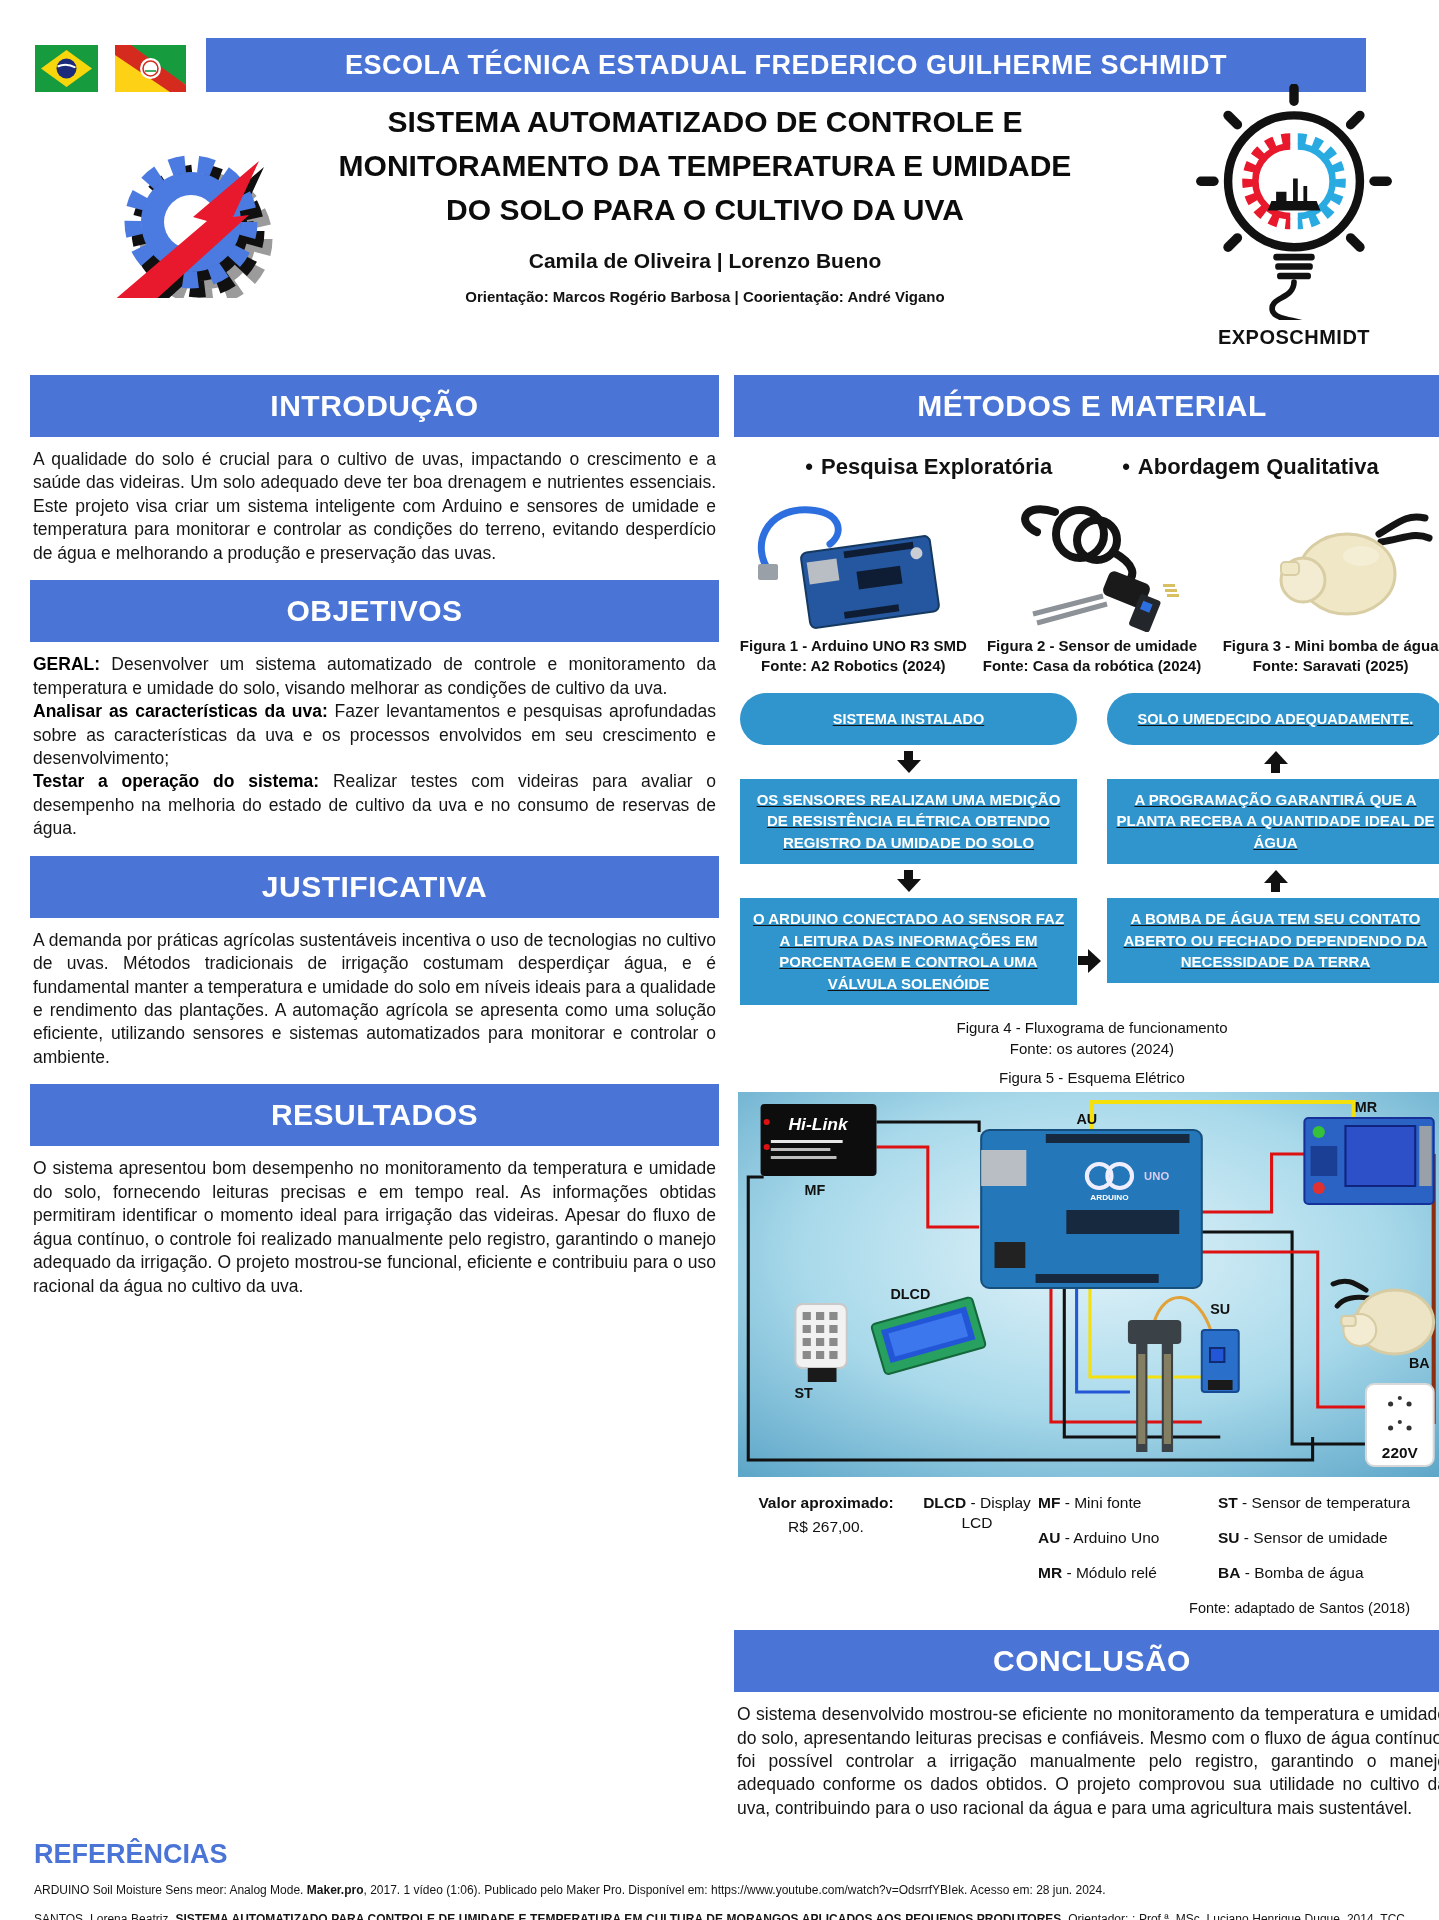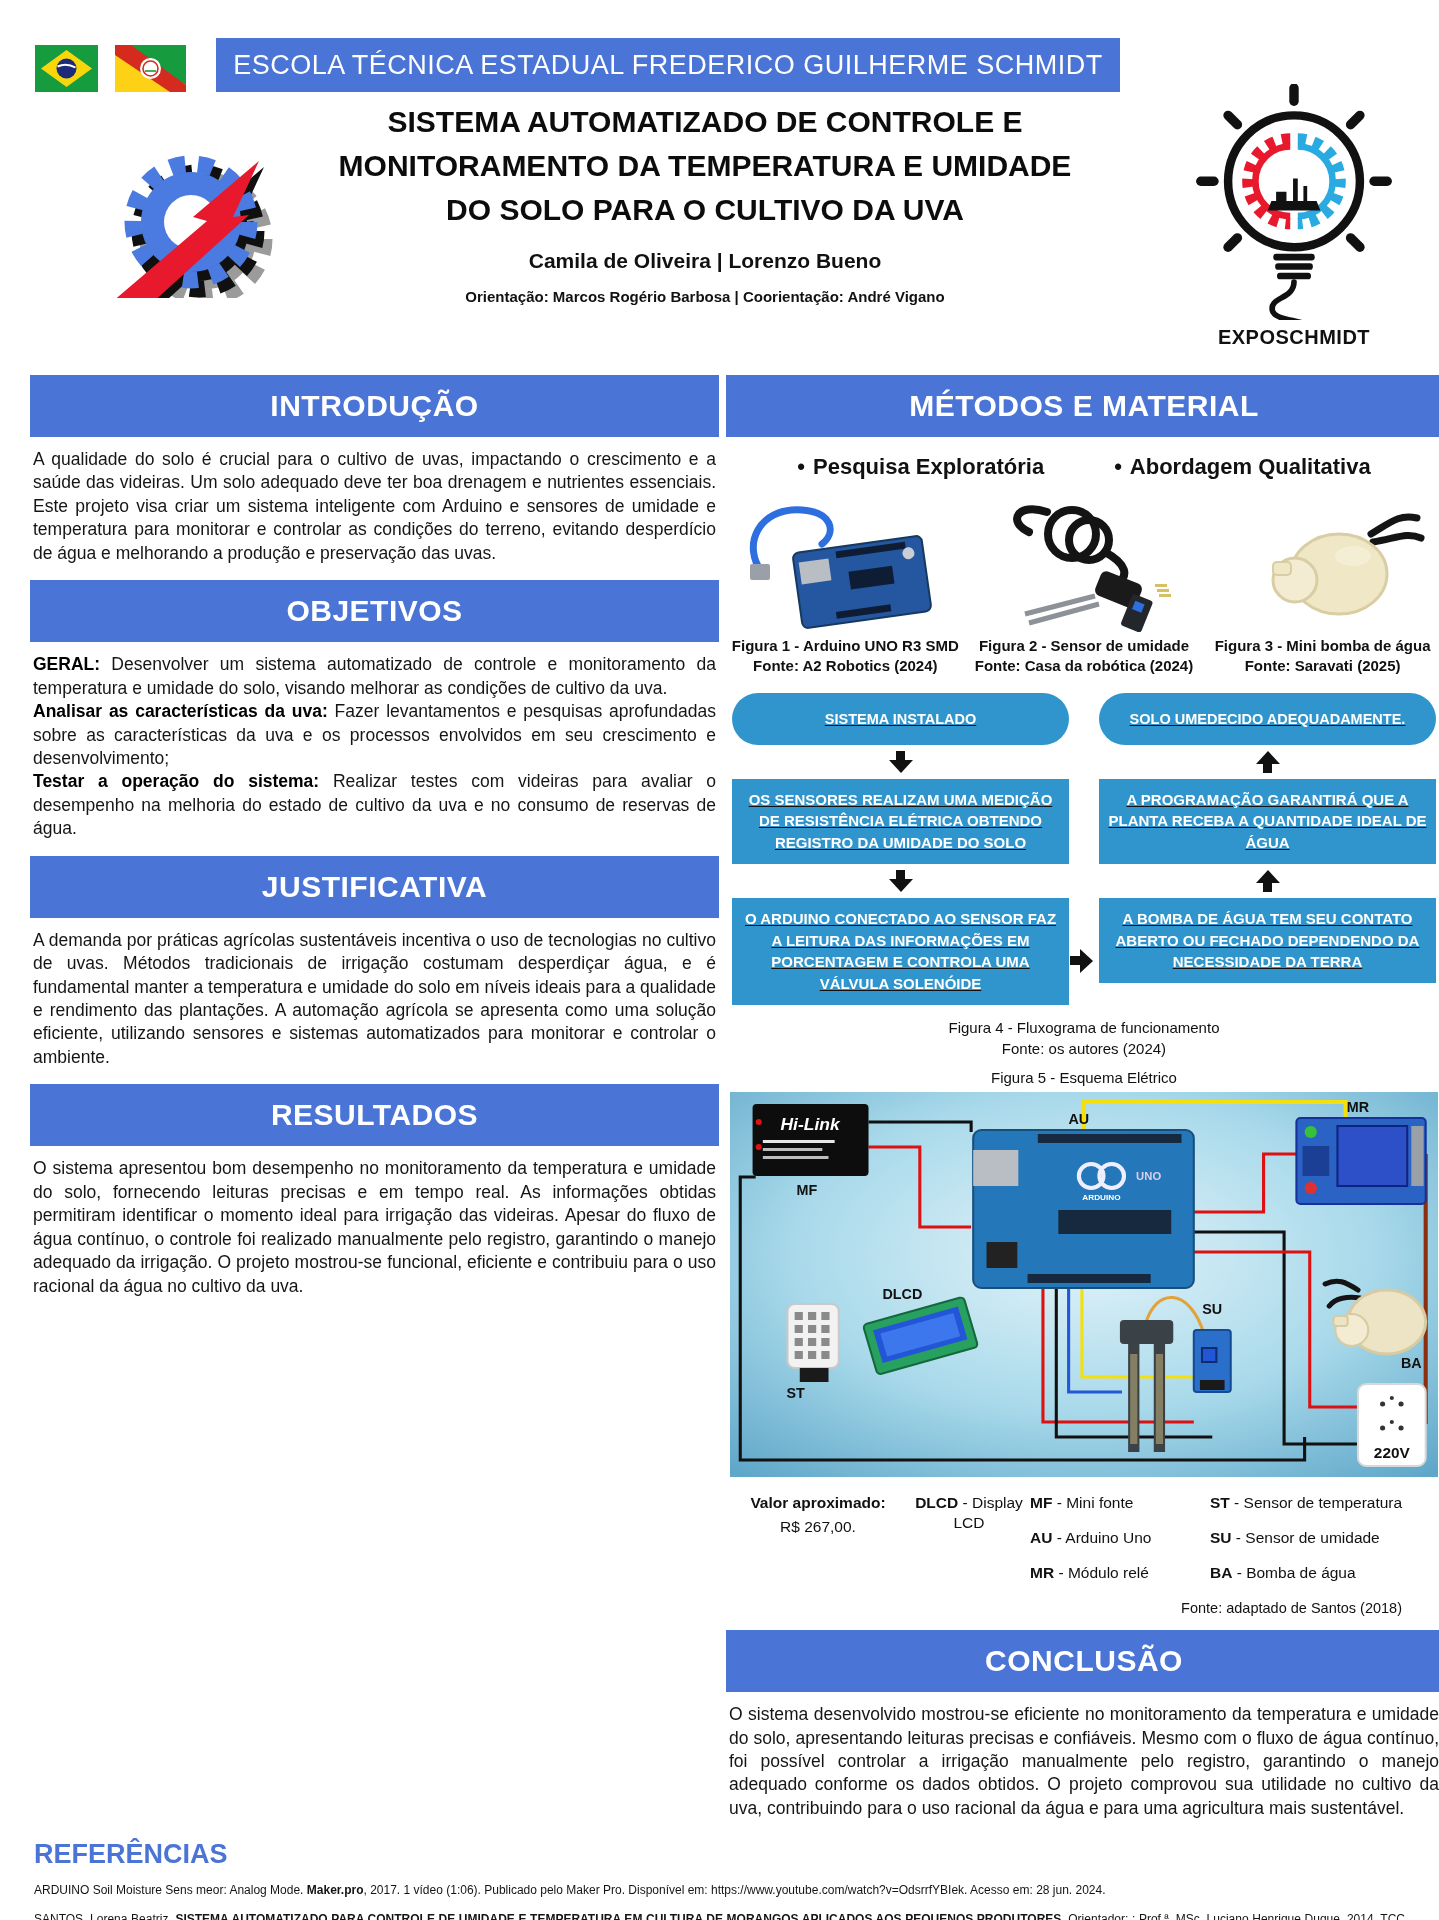--- a/index.html
+++ b/index.html
@@ -4,33 +4,33 @@
 <style>
   * { margin:0; padding:0; box-sizing:border-box; }
   html,body { background:#ffffff; }
   body { font-family:"Liberation Sans", sans-serif; color:#111; }
   .poster { position:relative; width:1439px; height:1920px; background:#fff; overflow:hidden; }
 
   
   .hdr { position:relative; height:372px; }
   .flags { position:absolute; left:35px; top:45px; display:flex; gap:17px; }
   .flag { display:block; }
-  .school-banner { position:absolute; left:216px; top:38px; width:904px; height:54px;
-    background:#4a74d6; color:#fff; font-weight:normal; font-size:27px; letter-spacing:.5px;
+  .school-banner { position:absolute; left:206px; top:38px; width:1160px; height:54px;
+    background:#4a74d6; color:#fff; font-weight:bold; font-size:27px; letter-spacing:.5px;
     display:flex; align-items:center; justify-content:center; }
   .gear-logo { position:absolute; left:62px; top:118px; }
   .title-block { position:absolute; left:250px; top:100px; width:910px; text-align:center; }
   .title-block h1 { font-size:30px; line-height:1.47; font-weight:bold; color:#0c0c0c; }
   .authors { margin-top:17px; font-size:21px; font-weight:bold; }
   .advisors { margin-top:15px; font-size:15px; font-weight:bold; }
   .expo { position:absolute; right:20px; top:84px; width:250px; text-align:center; }
   .expo-label { font-size:20px; font-weight:bold; letter-spacing:.5px; margin-top:2px; }
 
   
-  .cols { display:flex; gap:7px; padding:3px 6px 0 30px; align-items:flex-start; }
+  .cols { display:flex; gap:15px; padding:3px 6px 0 30px; align-items:flex-start; }
   .col-left { width:689px; flex:none; }
   .col-right { flex:1; }
 
   .bar { background:#4a74d6; color:#fff; font-weight:bold; font-size:30px; letter-spacing:.5px;
     text-align:center; padding:14px 0; }
   .txt { font-size:17.5px; line-height:1.34; text-align:justify; color:#151515; margin:11px 3px 15px 3px; }
   .txt b { color:#000; }
   .tight p { margin:0; }
 
   

